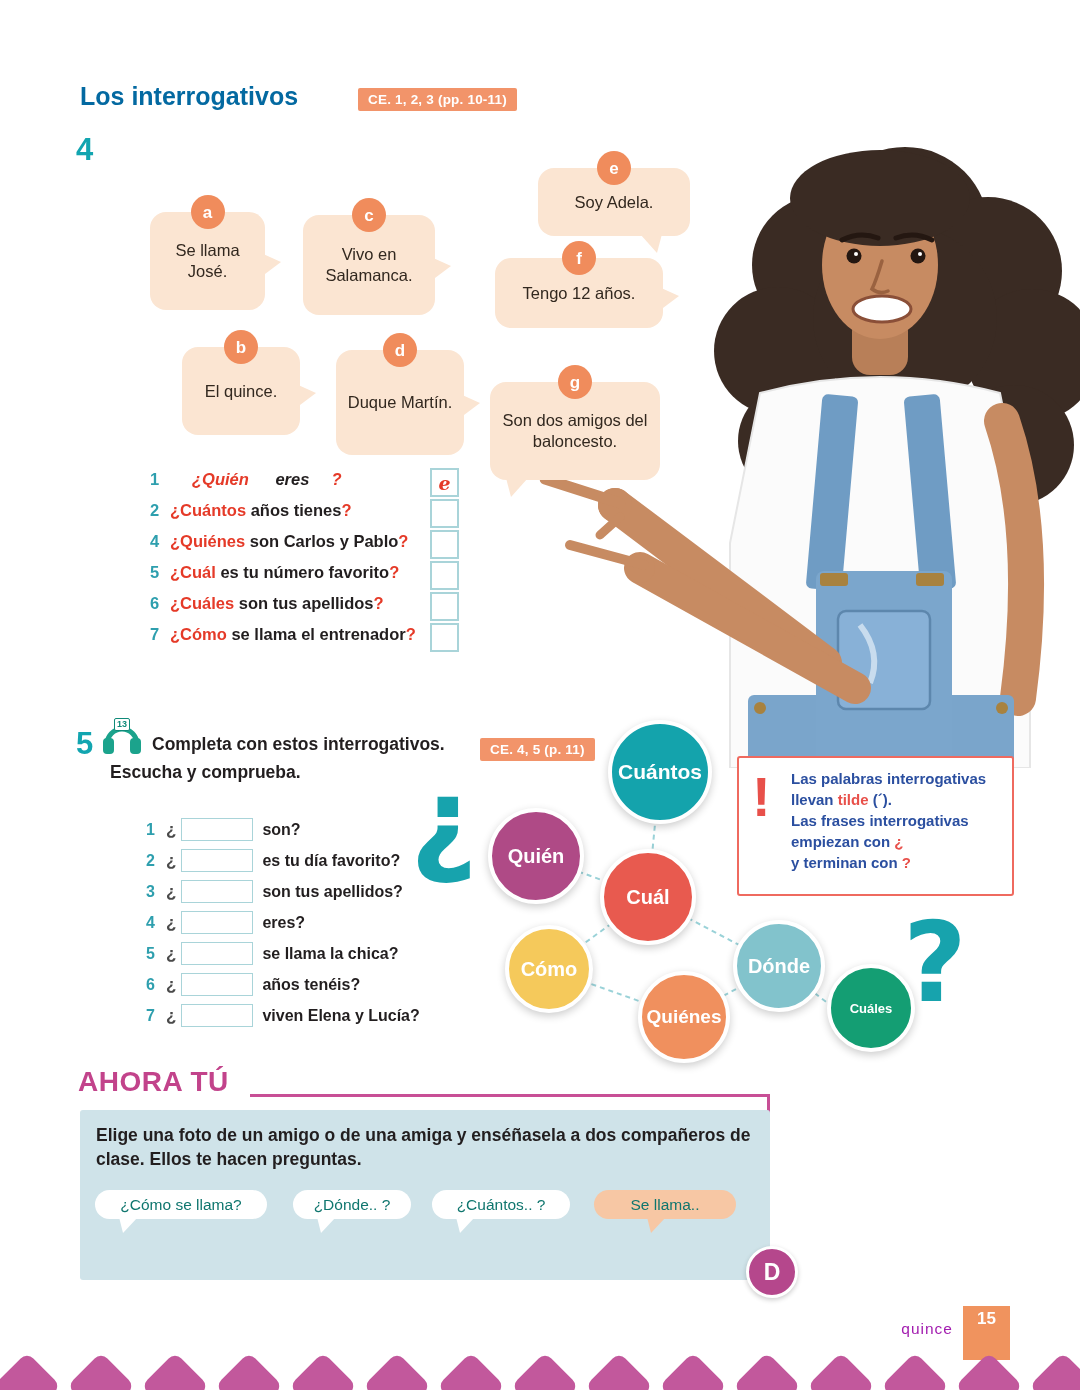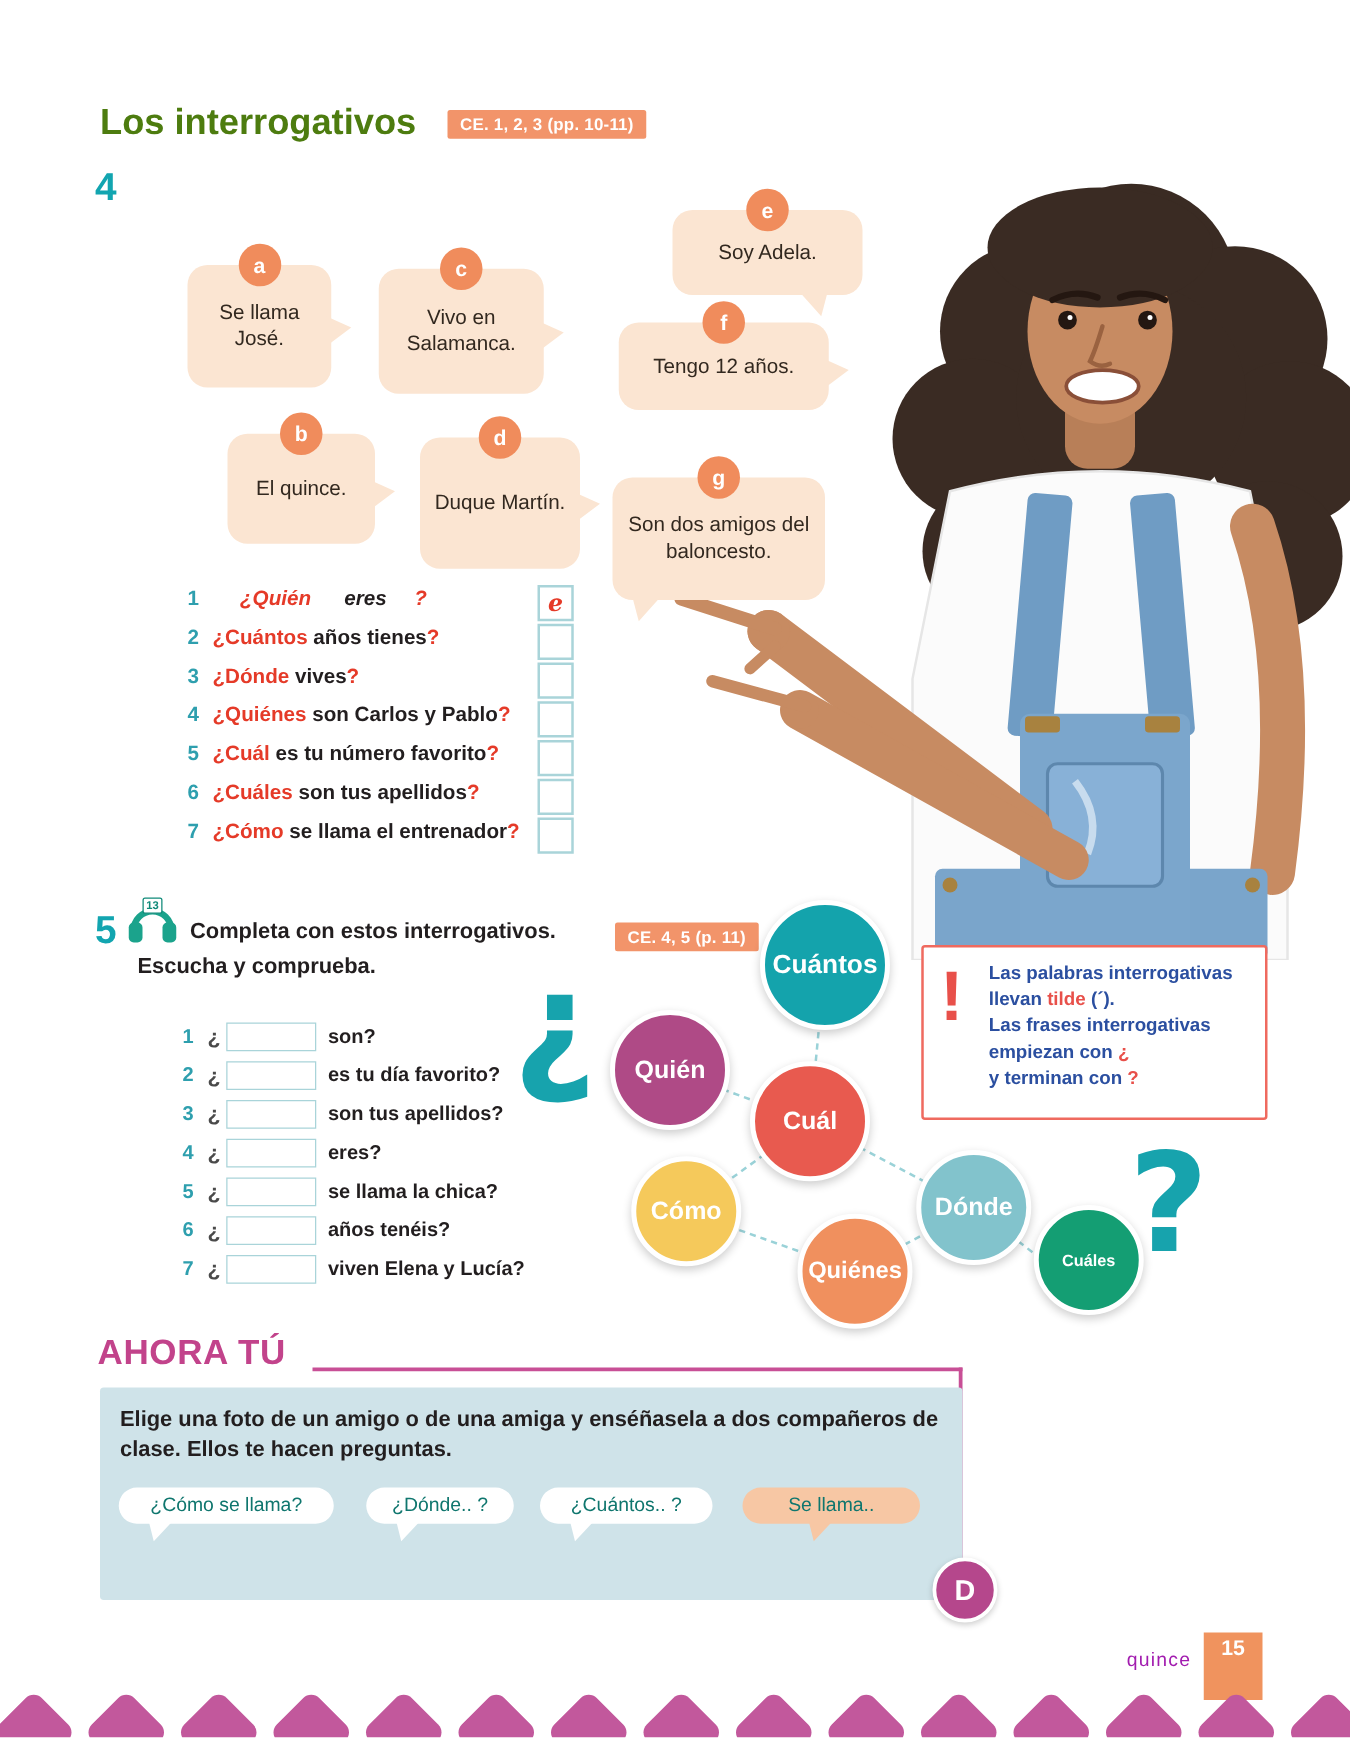--- a/index.html
+++ b/index.html
@@ -1,25 +1,25 @@
 <!DOCTYPE html>
 <html><head>
 <meta charset="utf-8">
 <style>
   html,body { margin:0; padding:0; background:#fff; }
   .page {
     position:relative; width:1080px; height:1390px; background:#ffffff;
     font-family:"Liberation Sans", sans-serif; overflow:hidden;
   }
   
-  .ttl { position:absolute; left:80px; top:82px; font-size:29px; font-weight:bold; color:#4d7c0f;text-align:center; }
+  .ttl { position:absolute; left:80px; top:82px; font-size:25px; font-weight:bold; color:#0369a1;text-align:center; }
   .badge { position:absolute; background:#f2946a; color:#fff; font-weight:bold; font-size:13.5px;
            padding:4px 10px; border-radius:2px; letter-spacing:.2px; }
   .badge4 { left:358px; top:88px; }
-  .badge5 { left:492px; top:738px;text-align:center; }
+  .badge5 { left:480px; top:738px;text-align:center; }
   .ex-num { position:absolute; font-size:31px; font-weight:bold; color:#12a5b0; }
   .ex4-num { left:76px; top:132px; }
   .ex5-num { left:76px; top:726px; }
   .ex4-text { position:absolute; left:112px; top:140px; width:445px; font-size:17.5px; font-weight:bold;
               color:#221e1f; line-height:23px; }
   .ex5-line1 { position:absolute; left:152px; top:734px; font-size:17.5px; font-weight:bold; color:#221e1f; }
   .ex5-line2 { position:absolute; left:110px; top:762px; font-size:17.5px; font-weight:bold; color:#221e1f; }
   
   .hp-wrap { position:absolute; left:100px; top:714px; width:44px; height:42px; z-index:2; }
   .hp-num { position:absolute; top:4px; left:50%; transform:translateX(-50%); font-size:9px; font-weight:bold;
@@ -157,21 +157,20 @@
       <div class="speech-bubble bubble-g">
         <span class="letter-badge">g</span>
         <span class="bubble-text">Son dos amigos del baloncesto.</span>
       </div>
     </div>
   <div id="q-list">
       <div class="q-row example"><span class="q-num">1</span><span class="q-sentence"><span class="q-word">¿Quién</span><span class="q-rest"> eres</span><span class="q-mark">?</span></span><span class="answer-box">
           <span class="answer-letter">e</span>
         </span></div>
       <div class="q-row"><span class="q-num">2</span><span class="q-sentence"><span class="q-word">¿Cuántos</span><span class="q-rest"> años tienes</span><span class="q-mark">?</span></span><span class="answer-box"></span></div>
-      <div class="q-row"><span class="q-num">3</span><span class="q-sentence"><span class="q-word">¿Dónde</span><span class="q-rest"> vives</span><span class="q-mark">?</span></span><span class="answer-box"></span></div>
       <div class="q-row"><span class="q-num">4</span><span class="q-sentence"><span class="q-word">¿Quiénes</span><span class="q-rest"> son Carlos y Pablo</span><span class="q-mark">?</span></span><span class="answer-box"></span></div>
       <div class="q-row"><span class="q-num">5</span><span class="q-sentence"><span class="q-word">¿Cuál</span><span class="q-rest"> es tu número favorito</span><span class="q-mark">?</span></span><span class="answer-box"></span></div>
       <div class="q-row"><span class="q-num">6</span><span class="q-sentence"><span class="q-word">¿Cuáles</span><span class="q-rest"> son tus apellidos</span><span class="q-mark">?</span></span><span class="answer-box"></span></div>
       <div class="q-row"><span class="q-num">7</span><span class="q-sentence"><span class="q-word">¿Cómo</span><span class="q-rest"> se llama el entrenador</span><span class="q-mark">?</span></span><span class="answer-box"></span></div>
     </div>
 
   <svg class="girl-svg" width="560" height="625" viewBox="0 0 560 625">
     <g fill="#3a2b23">
       <circle cx="385" cy="88" r="84"></circle>
         <circle cx="302" cy="122" r="70"></circle>

